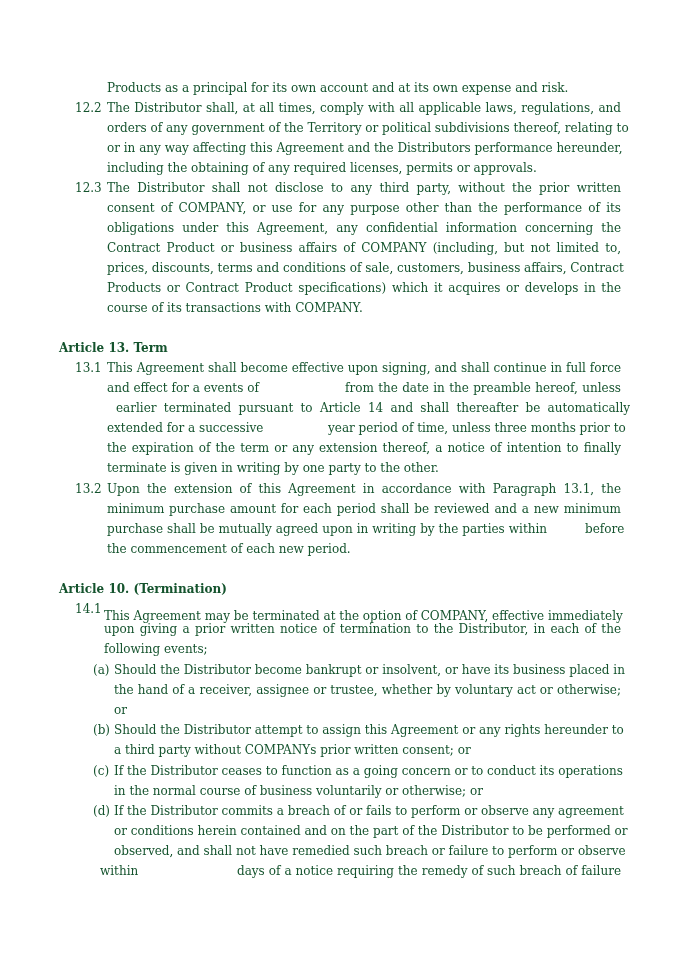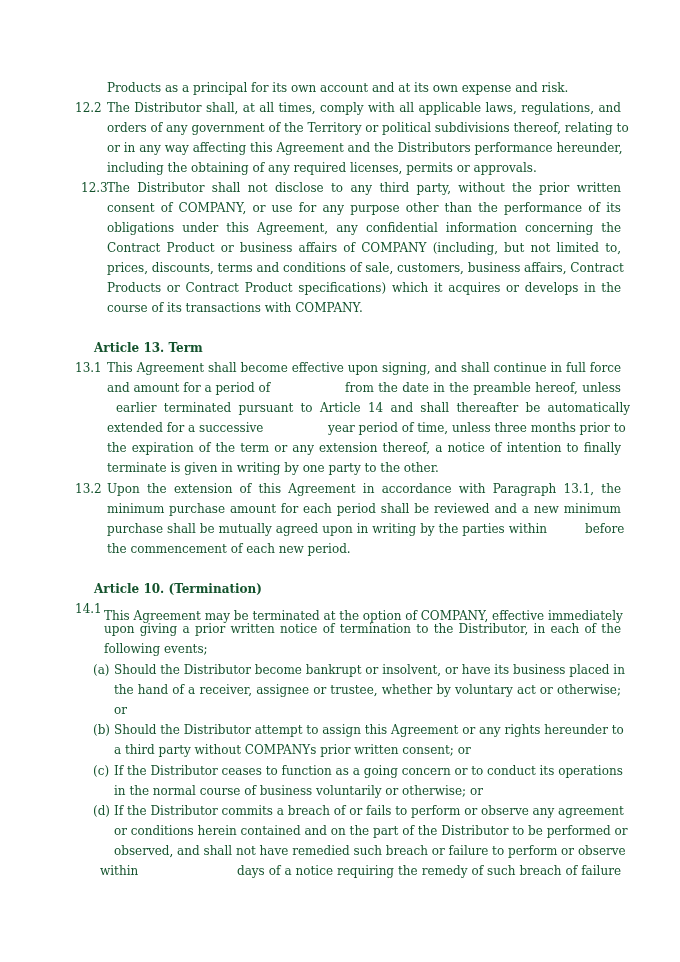--- a/index.html
+++ b/index.html
@@ -8,55 +8,55 @@
     position: absolute; left: 0; top: 0; width: 680px; height: 962px;
     font-family: "DejaVu Serif", serif; font-size: 12px; color: #14532d;
   }
   .line {
     position: absolute; height: 20px; line-height: 20px; white-space: nowrap;
   }
   .just { text-align: justify; text-align-last: justify; }
   .num { position: absolute; height: 20px; line-height: 20px; white-space: nowrap; }
   .heading {
     position: absolute; left: 59px; height: 20px; line-height: 20px;
-    font-weight: bold; white-space: nowrap; font-size: 12px; margin-left: 35px;
+    font-weight: bold; white-space: nowrap; font-size: 12px;
   }
 </style>
 </head>
 <body>
 
 <div class="page">
 
   <div class="line" style="left:107px; top:78px; width:490px;">Products as a principal for its own account and at its own expense and risk.</div>
 
   <div>
     <div class="num" style="left:75px; top:98px;">12.2</div>
     <div class="line just" style="left:107px; top:98px; width:514px;">The Distributor shall, at all times, comply with all applicable laws, regulations, and</div>
     <div class="line just" style="left:107px; top:118px; width:514px;">orders of any government of the Territory or political subdivisions thereof, relating to</div>
     <div class="line just" style="left:107px; top:138px; width:514px;">or in any way affecting this Agreement and the Distributors performance hereunder,</div>
     <div class="line" style="left:107px; top:158px;">including the obtaining of any required licenses, permits or approvals.</div>
   </div>
 
   <div>
-    <div class="num" style="left:81px; top:178px;">12.3</div>
+    <div class="num" style="left:75px; top:178px;">12.3</div>
     <div class="line just" style="left:107px; top:178px; width:514px;">The Distributor shall not disclose to any third party, without the prior written</div>
     <div class="line just" style="left:107px; top:198px; width:514px;">consent of COMPANY, or use for any purpose other than the performance of its</div>
     <div class="line just" style="left:107px; top:218px; width:514px;">obligations under this Agreement, any confidential information concerning the</div>
     <div class="line just" style="left:107px; top:238px; width:514px;">Contract Product or business affairs of COMPANY (including, but not limited to,</div>
     <div class="line just" style="left:107px; top:258px; width:514px;">prices, discounts, terms and conditions of sale, customers, business affairs, Contract</div>
     <div class="line just" style="left:107px; top:278px; width:514px;">Products or Contract Product specifications) which it acquires or develops in the</div>
     <div class="line" style="left:107px; top:298px;">course of its transactions with COMPANY.</div>
   </div>
 
   <div class="heading" style="top:338px;">Article 13. Term</div>
 
   <div>
     <div class="num" style="left:75px; top:358px;">13.1</div>
     <div class="line just" style="left:107px; top:358px; width:514px;">This Agreement shall become effective upon signing, and shall continue in full force</div>
-    <div class="line" style="left:107px; top:378px;">and amount for a period of</div>
+    <div class="line" style="left:107px; top:378px;">and effect for a events of</div>
     <div class="line just" style="left:345px; top:378px; width:276px;">from the date in the preamble hereof, unless</div>
     <div class="line just" style="left:116px; top:398px; width:514px;">earlier terminated pursuant to Article 14 and shall thereafter be automatically</div>
     <div class="line" style="left:107px; top:418px;">extended for a successive</div>
     <div class="line just" style="left:328px; top:418px; width:293px;">year period of time, unless three months prior to</div>
     <div class="line just" style="left:107px; top:438px; width:514px;">the expiration of the term or any extension thereof, a notice of intention to finally</div>
     <div class="line" style="left:107px; top:458px;">terminate is given in writing by one party to the other.</div>
   </div>
 
   <div>
     <div class="num" style="left:75px; top:479px;">13.2</div>

